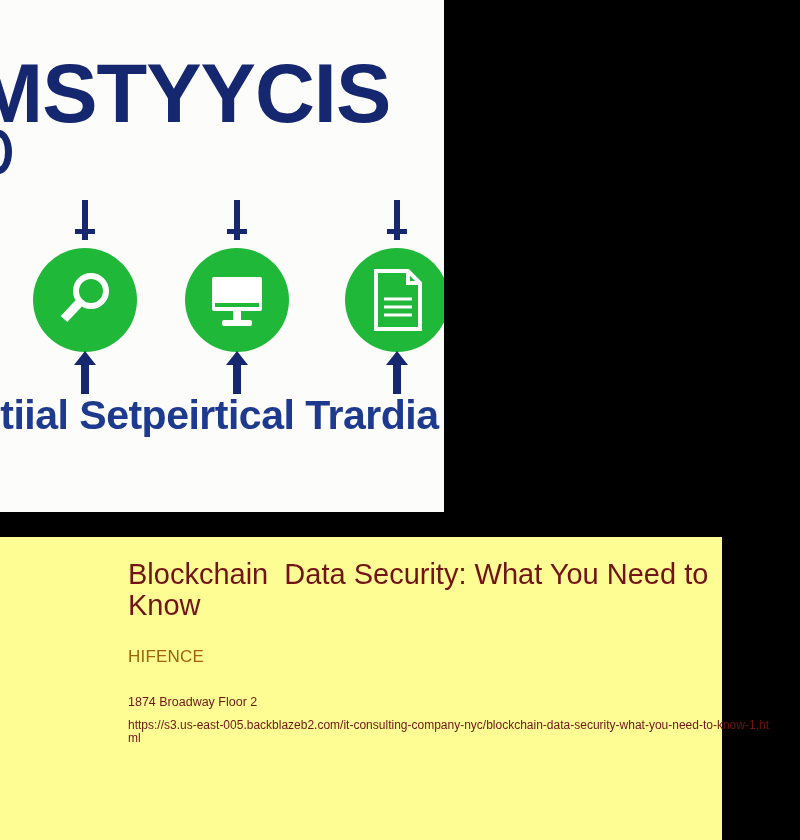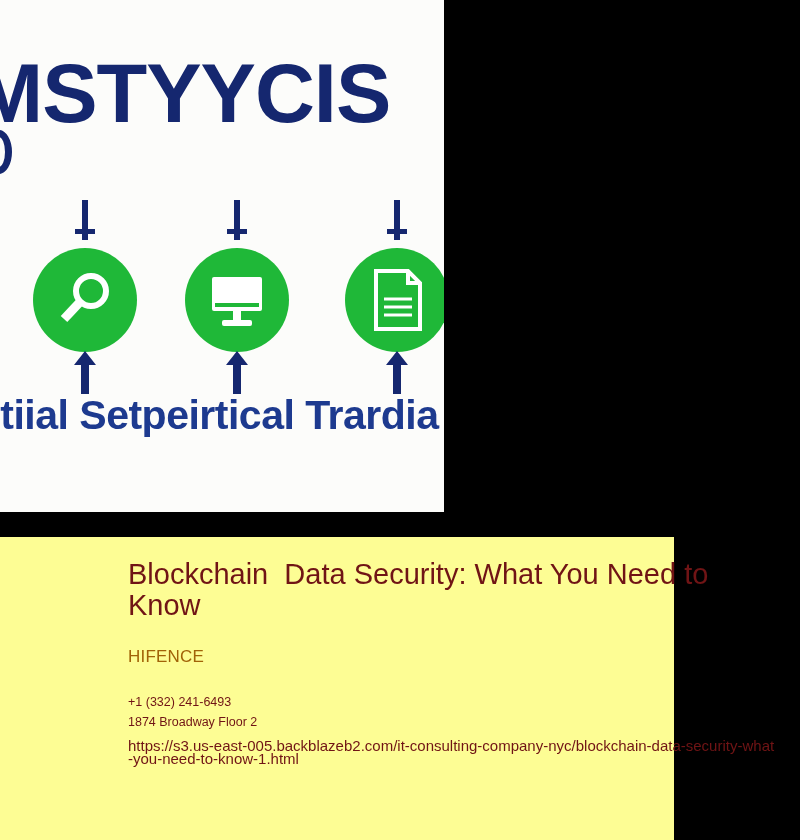--- a/index.html
+++ b/index.html
@@ -150,20 +150,21 @@
   }
 
   
   #article-card {
     position: absolute;
     left: 0;
     top: 537px;
     width: 674px;
     height: 303px;
     background: #fdfd94;
+    padding-left: 48px;
   }
   #article-inner {
     position: absolute;
     left: 128px;
     top: 22px;
     width: 650px;
   }
   #article-title {
     font-size: 29px;
     line-height: 31px;
@@ -182,21 +183,21 @@
   #contact-block {
     margin-top: 25px;
   }
   .contact-line {
     font-size: 12.5px;
     line-height: 20px;
     color: #701415;
   }
   #article-url {
     margin-top: 7px;
-    font-size: 15px;
+    font-size: 12px;
     line-height: 13px;
     color: #701415;
     word-break: break-all;
   }
 </style>
 </head>
 <body>
 
 <div id="page">
 
@@ -262,21 +263,20 @@
   </div>
 
   <div id="article-card">
     <div id="article-inner">
 
       <h1 id="article-title">Blockchain  Data Security: What You Need to Know</h1>
 
       <div id="article-brand">HIFENCE</div>
 
       <div id="contact-block">
-        <div class="contact-line">+1 (332) 241-6493</div>
         <div class="contact-line">1874 Broadway Floor 2</div>
       </div>
 
       <div id="article-url">https://s3.us-east-005.backblazeb2.com/it-consulting-company-nyc/blockchain-data-security-what-you-need-to-know-1.html</div>
 
     </div>
   </div>
 
 </div>
 

